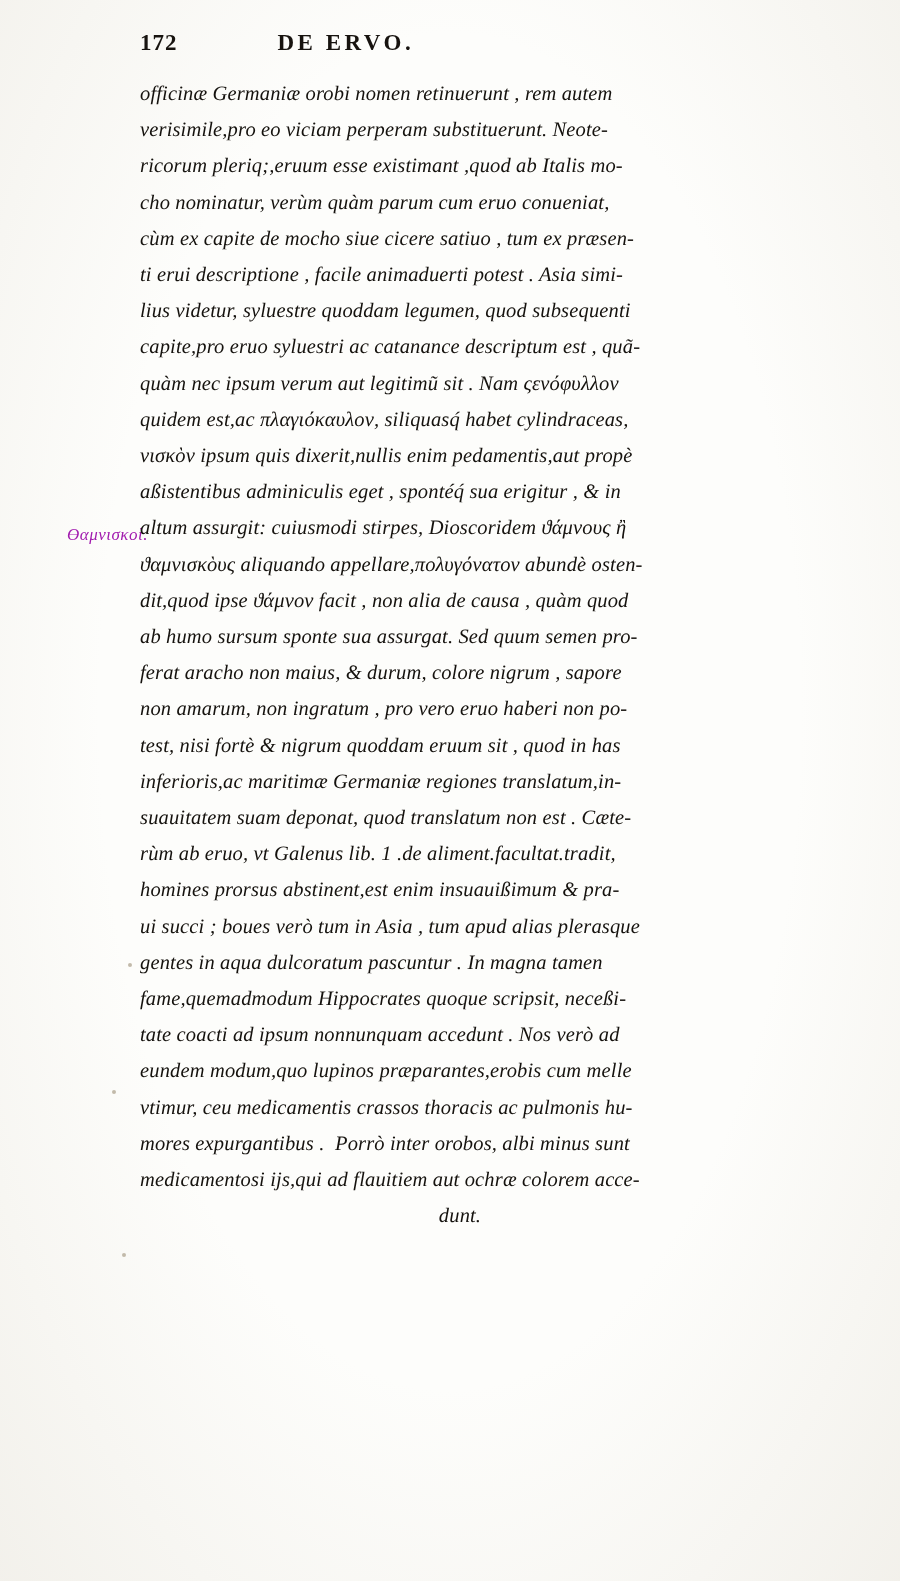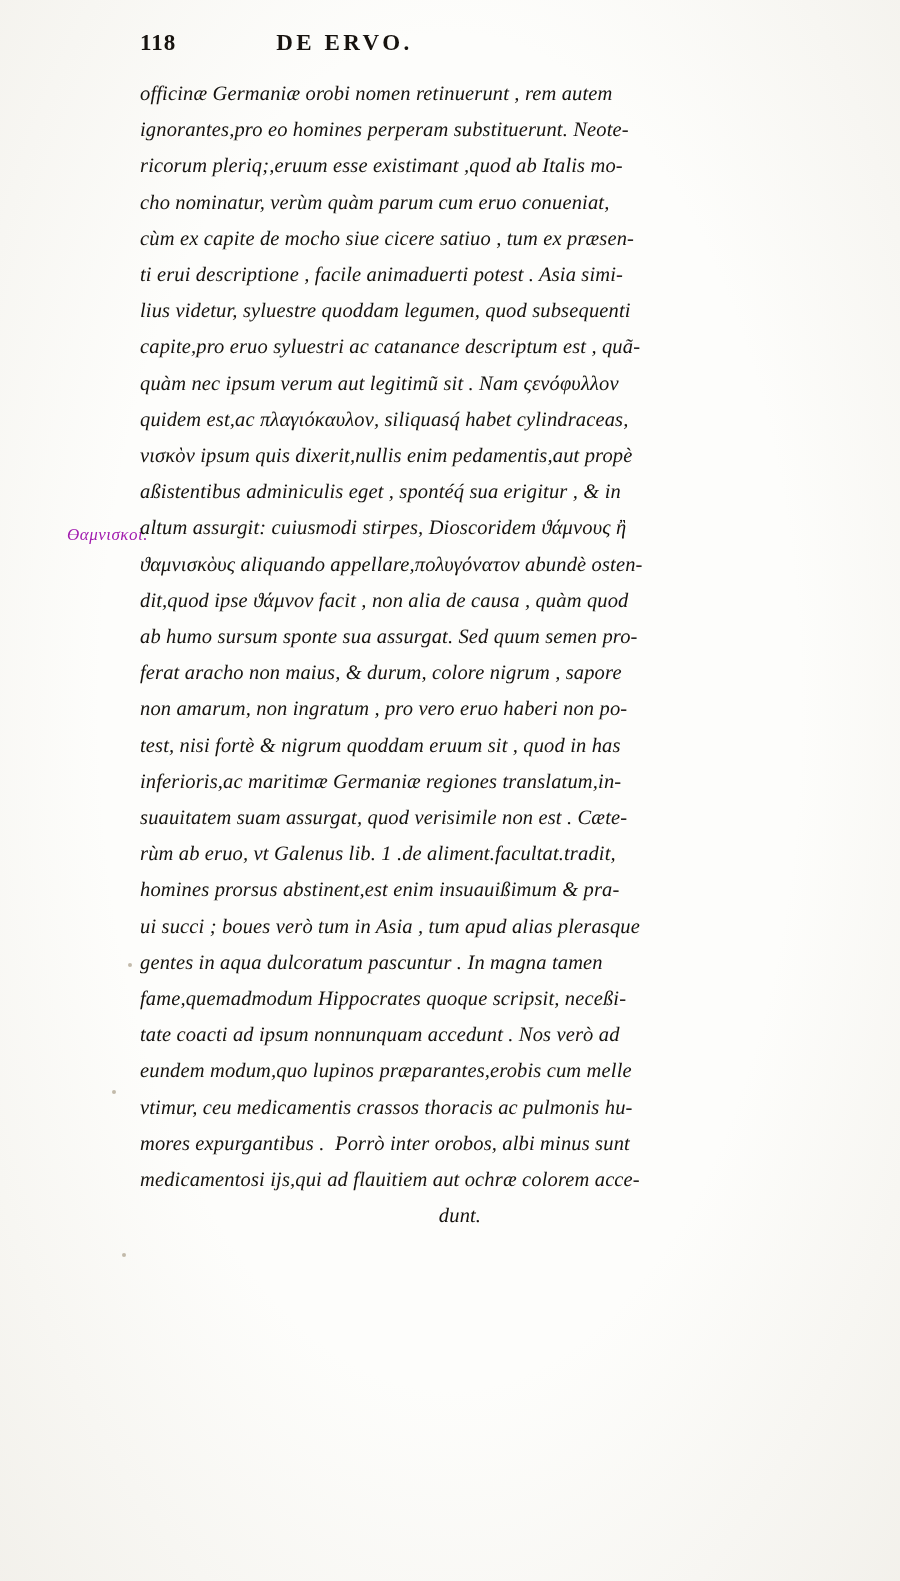--- a/index.html
+++ b/index.html
@@ -102,48 +102,48 @@
     background: #b7ae9c;
     opacity: 0.85;
   }
 </style>
 </head>
 <body>
 
 <div class="page">
 
   <div class="header">
-    <div class="folio">118</div>
+    <div class="folio">172</div>
     <div class="running-title">DE ERVO.</div>
   </div>
 
   <div class="marginalia">Ɵαμνισκοὶ.</div>
 
   <div class="textblock">
     <div class="line">officinæ Germaniæ orobi nomen retinuerunt , rem autem</div>
-    <div class="line">ignorantes,pro eo homines perperam substituerunt. Neote-</div>
+    <div class="line">verisimile,pro eo viciam perperam substituerunt. Neote-</div>
     <div class="line">ricorum pleriq;,eruum esse existimant ,quod ab Italis mo-</div>
     <div class="line">cho nominatur, verùm quàm parum cum eruo conueniat,</div>
     <div class="line">cùm ex capite de mocho siue cicere satiuo , tum ex præsen-</div>
     <div class="line">ti erui descriptione , facile animaduerti potest . Asia simi-</div>
     <div class="line">lius videtur, syluestre quoddam legumen, quod subsequenti</div>
     <div class="line">capite,pro eruo syluestri ac catanance descriptum est , quã-</div>
     <div class="line">quàm nec ipsum verum aut legitimũ sit . Nam ςενόφυλλον</div>
     <div class="line">quidem est,ac πλαγιόκαυλον, siliquasq́ habet cylindraceas,</div>
     <div class="line">νισκὸν ipsum quis dixerit,nullis enim pedamentis,aut propè</div>
     <div class="line">aßistentibus adminiculis eget , spontéq́ sua erigitur , &amp; in</div>
     <div class="line">altum assurgit: cuiusmodi stirpes, Dioscoridem ϑάμνους ἢ</div>
     <div class="line">ϑαμνισκὸυς aliquando appellare,πολυγόνατον abundè osten-</div>
     <div class="line">dit,quod ipse ϑάμνον facit , non alia de causa , quàm quod</div>
     <div class="line">ab humo sursum sponte sua assurgat. Sed quum semen pro-</div>
     <div class="line">ferat aracho non maius, &amp; durum, colore nigrum , sapore</div>
     <div class="line">non amarum, non ingratum , pro vero eruo haberi non po-</div>
     <div class="line">test, nisi fortè &amp; nigrum quoddam eruum sit , quod in has</div>
     <div class="line">inferioris,ac maritimæ Germaniæ regiones translatum,in-</div>
-    <div class="line">suauitatem suam assurgat, quod verisimile non est . Cæte-</div>
+    <div class="line">suauitatem suam deponat, quod translatum non est . Cæte-</div>
     <div class="line">rùm ab eruo, vt Galenus lib. 1 .de aliment.facultat.tradit,</div>
     <div class="line">homines prorsus abstinent,est enim insuauißimum &amp; pra-</div>
     <div class="line">ui succi ; boues verò tum in Asia , tum apud alias plerasque</div>
     <div class="line">gentes in aqua dulcoratum pascuntur . In magna tamen</div>
     <div class="line">fame,quemadmodum Hippocrates quoque scripsit, neceßi-</div>
     <div class="line">tate coacti ad ipsum nonnunquam accedunt . Nos verò ad</div>
     <div class="line">eundem modum,quo lupinos præparantes,erobis cum melle</div>
     <div class="line">vtimur, ceu medicamentis crassos thoracis ac pulmonis hu-</div>
     <div class="line">mores expurgantibus .  Porrò inter orobos, albi minus sunt</div>
     <div class="line">medicamentosi ijs,qui ad flauitiem aut ochræ colorem acce-</div>

